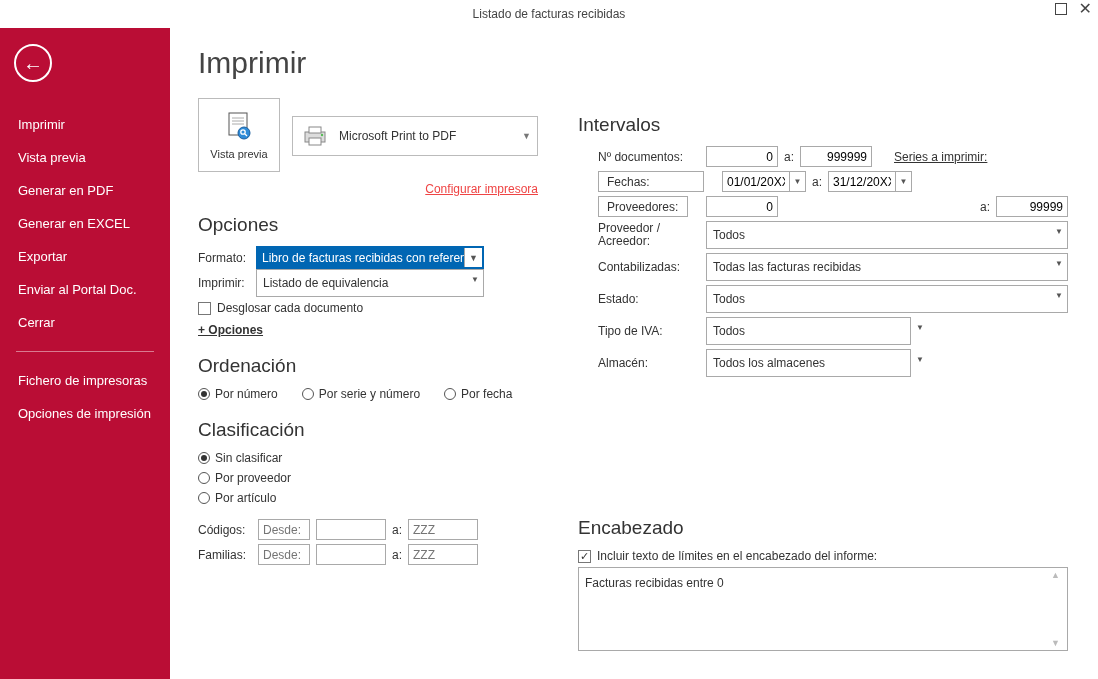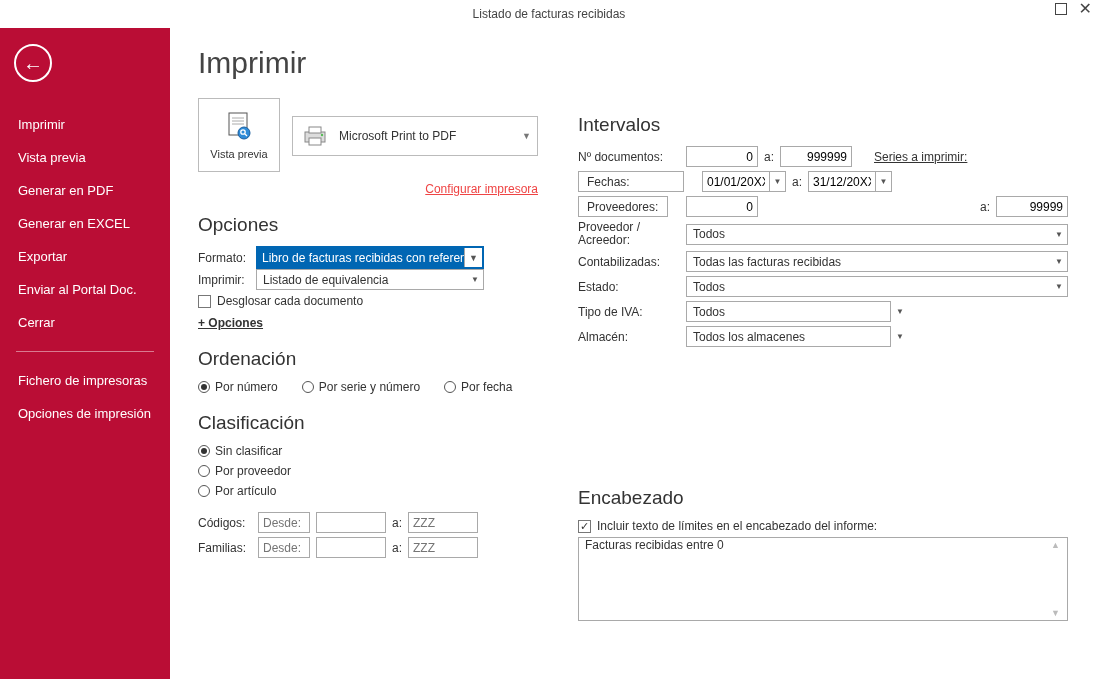--- a/index.html
+++ b/index.html
@@ -114,33 +114,33 @@
 .chk.checked::after { content:"✓"; font-size:11px; color:#333; line-height:1; }
 .more-link { font-size:12px; font-weight:600; text-decoration:underline; cursor:pointer; margin-top:4px; display:inline-block;}
 .radio-row { display:flex; gap:24px; margin-bottom:6px; flex-wrap:wrap;}
 .radio-row.stack { flex-direction: column; gap:6px;}
 .radio-opt { display:flex; align-items:center; gap:5px; cursor:pointer;}
 .rdot { width:12px; height:12px; border:1px solid #555; border-radius:50%; display:inline-flex; align-items:center; justify-content:center;}
 .rdot.on::after { content:""; width:6px; height:6px; background:#333; border-radius:50%;}
 .range-row { display:flex; align-items:center; gap:6px; margin-bottom:4px;}
 .range-row .rl { width:54px; }
 .range-row input[type=text]{ width:70px; }
-.grid-row { display:flex; align-items:center; margin-bottom:4px; gap:6px;}
+.grid-row { display:flex; align-items:center; margin-bottom:4px; gap:6px;margin-left:20px;}
 .grid-row .gl { width:102px; }
 .numbox { width:72px; text-align:right; }
 .alab { font-size:12px; }
 .datebox { display:flex; align-items:center; }
 .datebox input{ width:68px; }
 .dd-btn { width:16px; height:21px; border:1px solid #a9a9a9; border-left:none; display:flex; align-items:center; justify-content:center; font-size:8px; color:#555; cursor:pointer;}
 .btn-like { border:1px solid #a9a9a9; padding:2px 8px; height:21px; display:inline-flex; align-items:center; cursor:pointer;}
 .link-u { text-decoration: underline; cursor:pointer; }
 .wide-select { position:relative; flex:1; }
-.wide-select .face { border:1px solid #a9a9a9; height:21px; display:flex; align-items:center; padding:0 18px 0 6px; cursor:pointer;}
+.wide-select .face { border:1px solid #a9a9a9; height:28px; display:flex; align-items:center; padding:0 18px 0 6px; cursor:pointer;}
 .wide-select .dd { position:absolute; right:1px; top:1px; width:16px; height:19px; display:flex; align-items:center; justify-content:center; font-size:8px; color:#555;}
-.textarea-box { border:1px solid #a9a9a9; height:84px; padding:0 6px; position:relative;}
+.textarea-box { border:1px solid #a9a9a9; height:84px; padding:8px 6px; position:relative;}
 .textarea-box .scrollhint { position:absolute; right:2px; top:2px; bottom:2px; width:14px; display:flex; flex-direction:column; justify-content:space-between; color:#bbb; font-size:9px;}
 .intervals-wrap { margin-top: 68px; }
 .sel-narrow .face { width: 205px; }
 </style>
 </head>
 <body>
 
 <div class="titlebar">
   <span class="titlebar-title">Listado de facturas recibidas</span>
   <div class="titlebar-controls">

